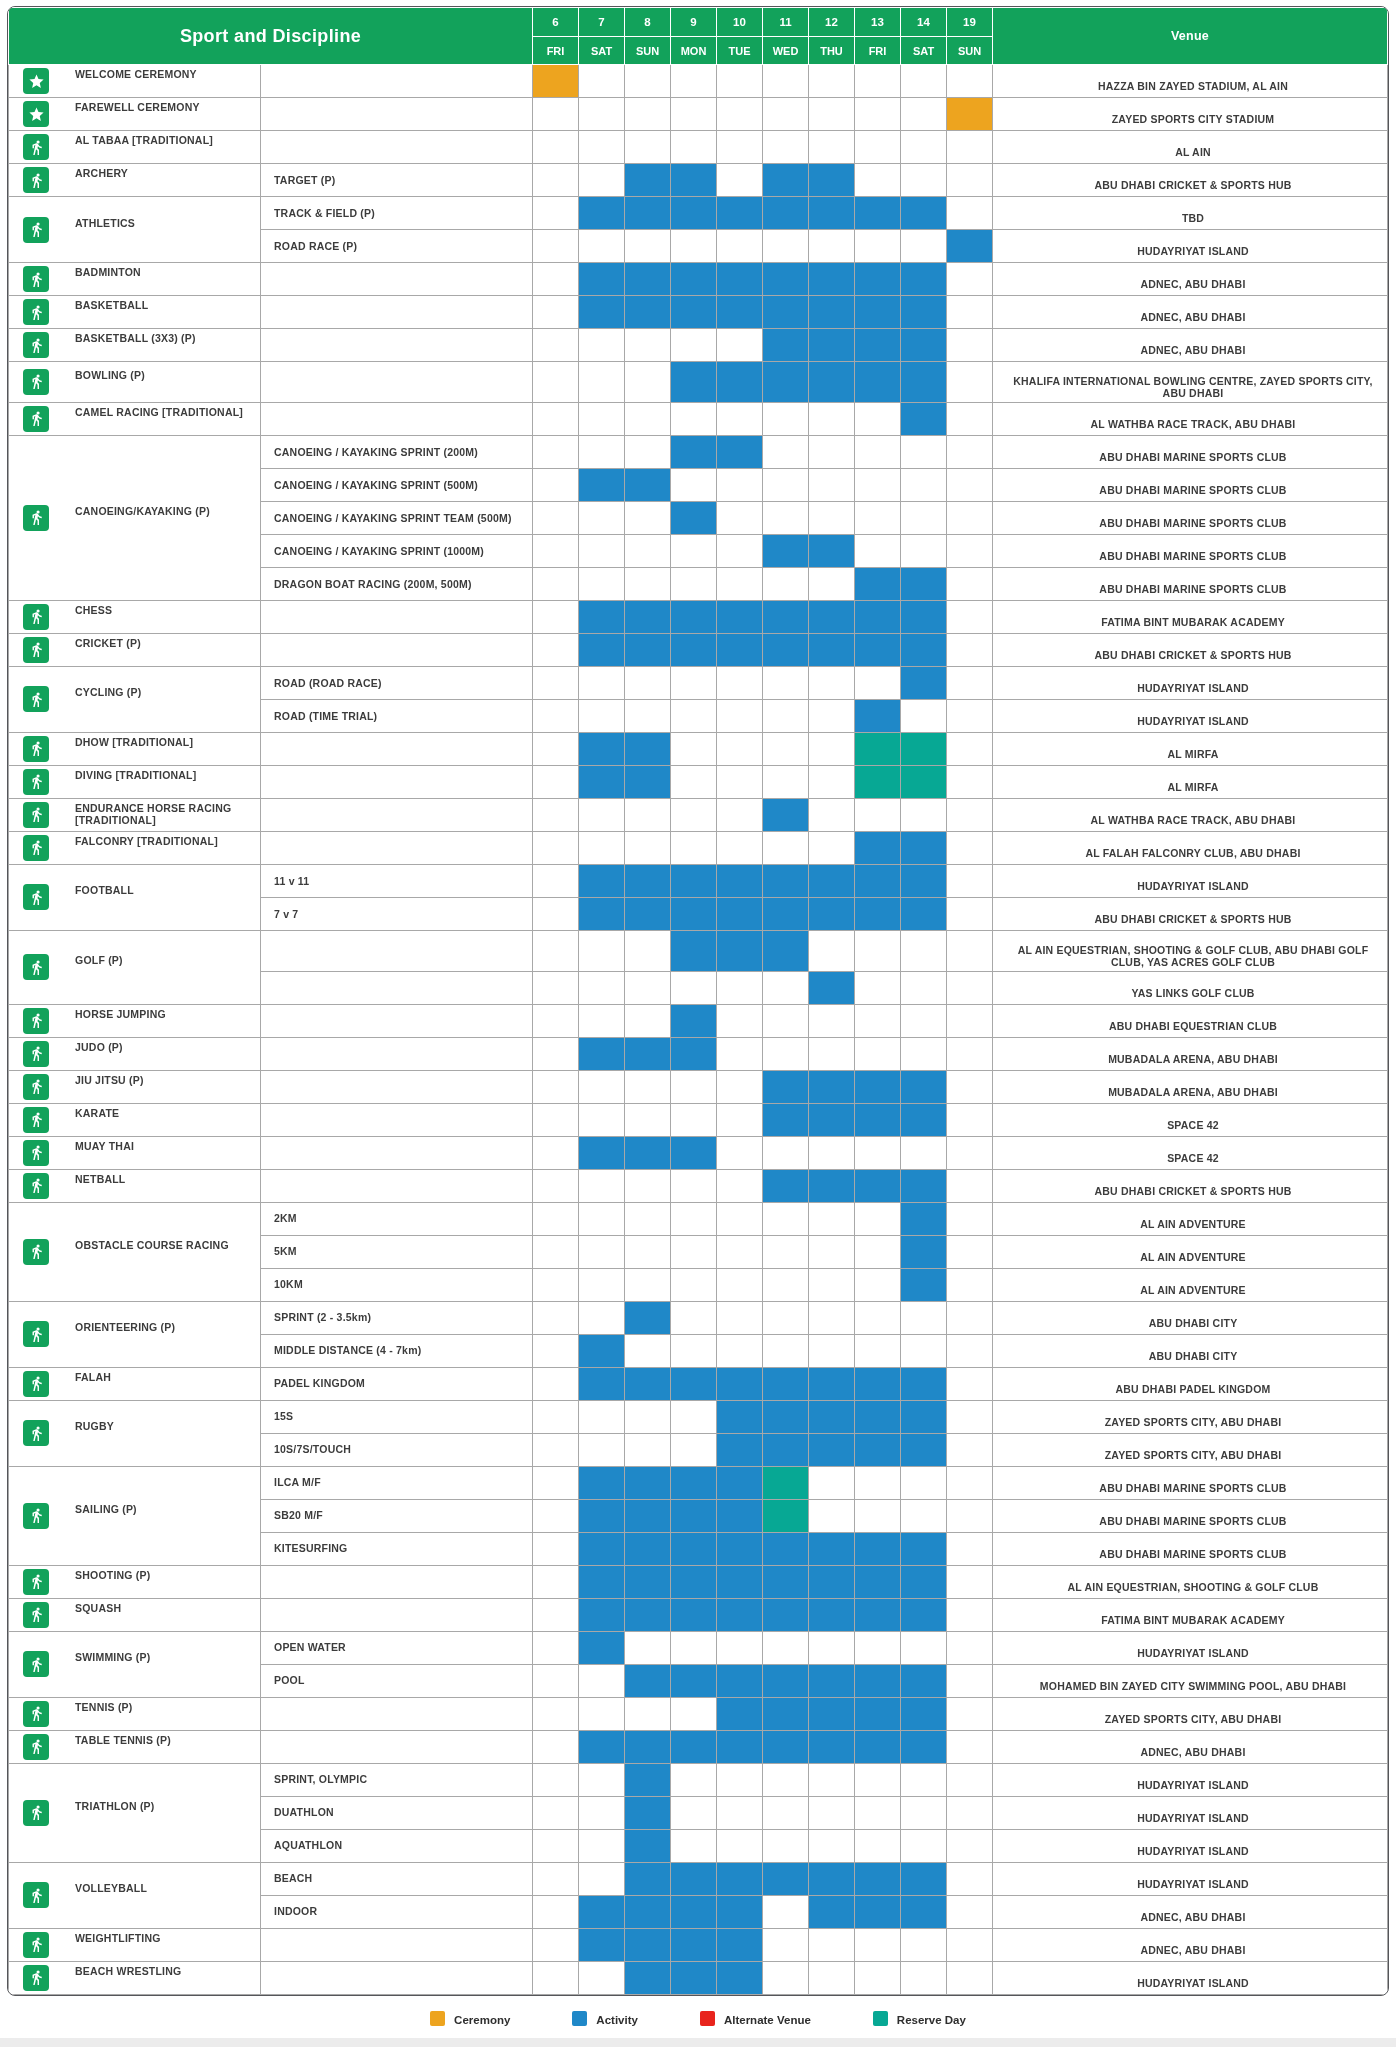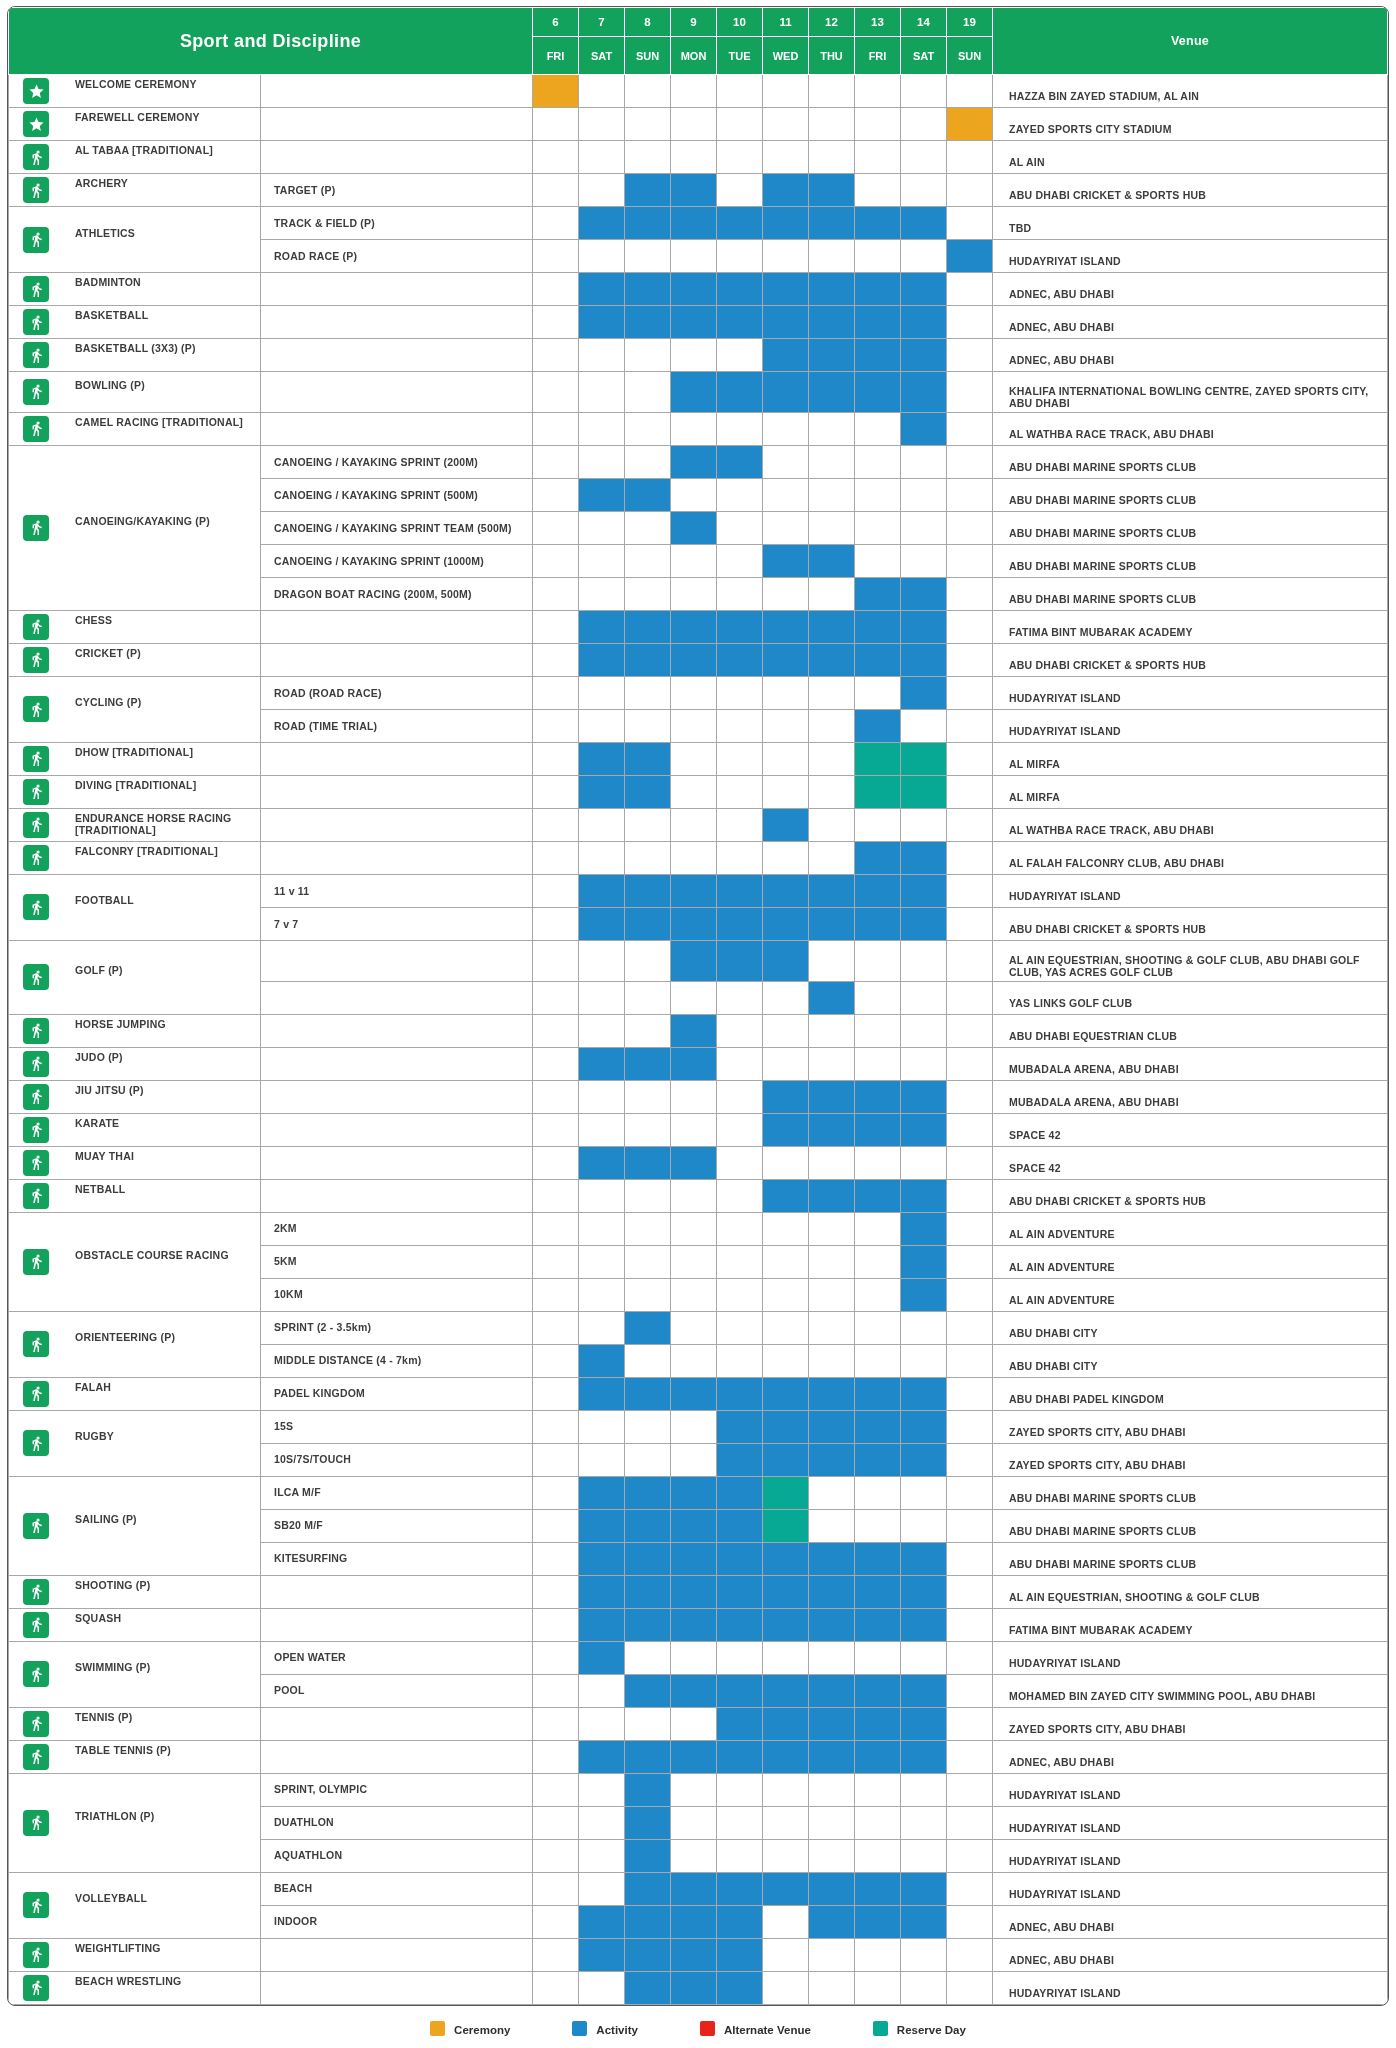--- a/index.html
+++ b/index.html
@@ -12,29 +12,29 @@
     --txt:#3c3c3c;
   }
   *{box-sizing:border-box;}
   body{margin:0;background:#fff;font-family:"Liberation Sans",sans-serif;}
   .wrap{width:1382px;margin:6px auto 0 auto;border:1.5px solid #55565a;border-radius:8px;overflow:hidden;}
   table{border-collapse:collapse;table-layout:fixed;width:1380px;}
   thead th{background:var(--green);color:#fff;border:1px solid #fff;font-weight:bold;padding:0;}
   .h-sport{font-size:18px;letter-spacing:.02em;}
   .h-venue{font-size:12.5px;letter-spacing:.02em;margin-left:22px;}
   .h-num{height:29px;font-size:11.5px;}
-  .h-day{height:38px;font-size:11px;}
+  .h-day{height:28px;font-size:11px;}
   td{border:1px solid var(--grid);height:33px;font-size:10.5px;font-weight:bold;color:var(--txt);padding:0;line-height:1.18;letter-spacing:.02em;}
   tr.group-first td{border-top:1px solid #828282;}
   td.sport{padding:2px 4px 2px 14px;}
   .sport-inner{display:flex;align-items:flex-start;gap:26px;}
   .icon{width:26px;height:26px;min-width:26px;background:var(--green);border-radius:4px;display:flex;align-items:center;justify-content:center;}
   .icon svg{width:17px;height:17px;fill:#fff;}
   td.disc{padding:2px 10px 2px 13px;}
-  td.venue{padding:13px 10px 2px 16px;}
+  td.venue{padding:13px 10px 2px 16px;text-align:center;}
   td.day.ceremony{background:var(--ceremony);}
   td.day.activity{background:var(--activity);}
   td.day.reserve{background:var(--reserve);}
   .legend{display:flex;justify-content:center;align-items:center;gap:62px;margin:15px 0 12px 0;}
   .legend-item{display:flex;align-items:flex-end;gap:9px;}
   .legend-swatch{width:15px;height:15px;border-radius:2px;}
   .legend-swatch.ceremony{background:var(--ceremony);}
   .legend-swatch.activity{background:var(--activity);}
   .legend-swatch.alternate{background:var(--alternate);}
   .legend-swatch.reserve{background:var(--reserve);}

